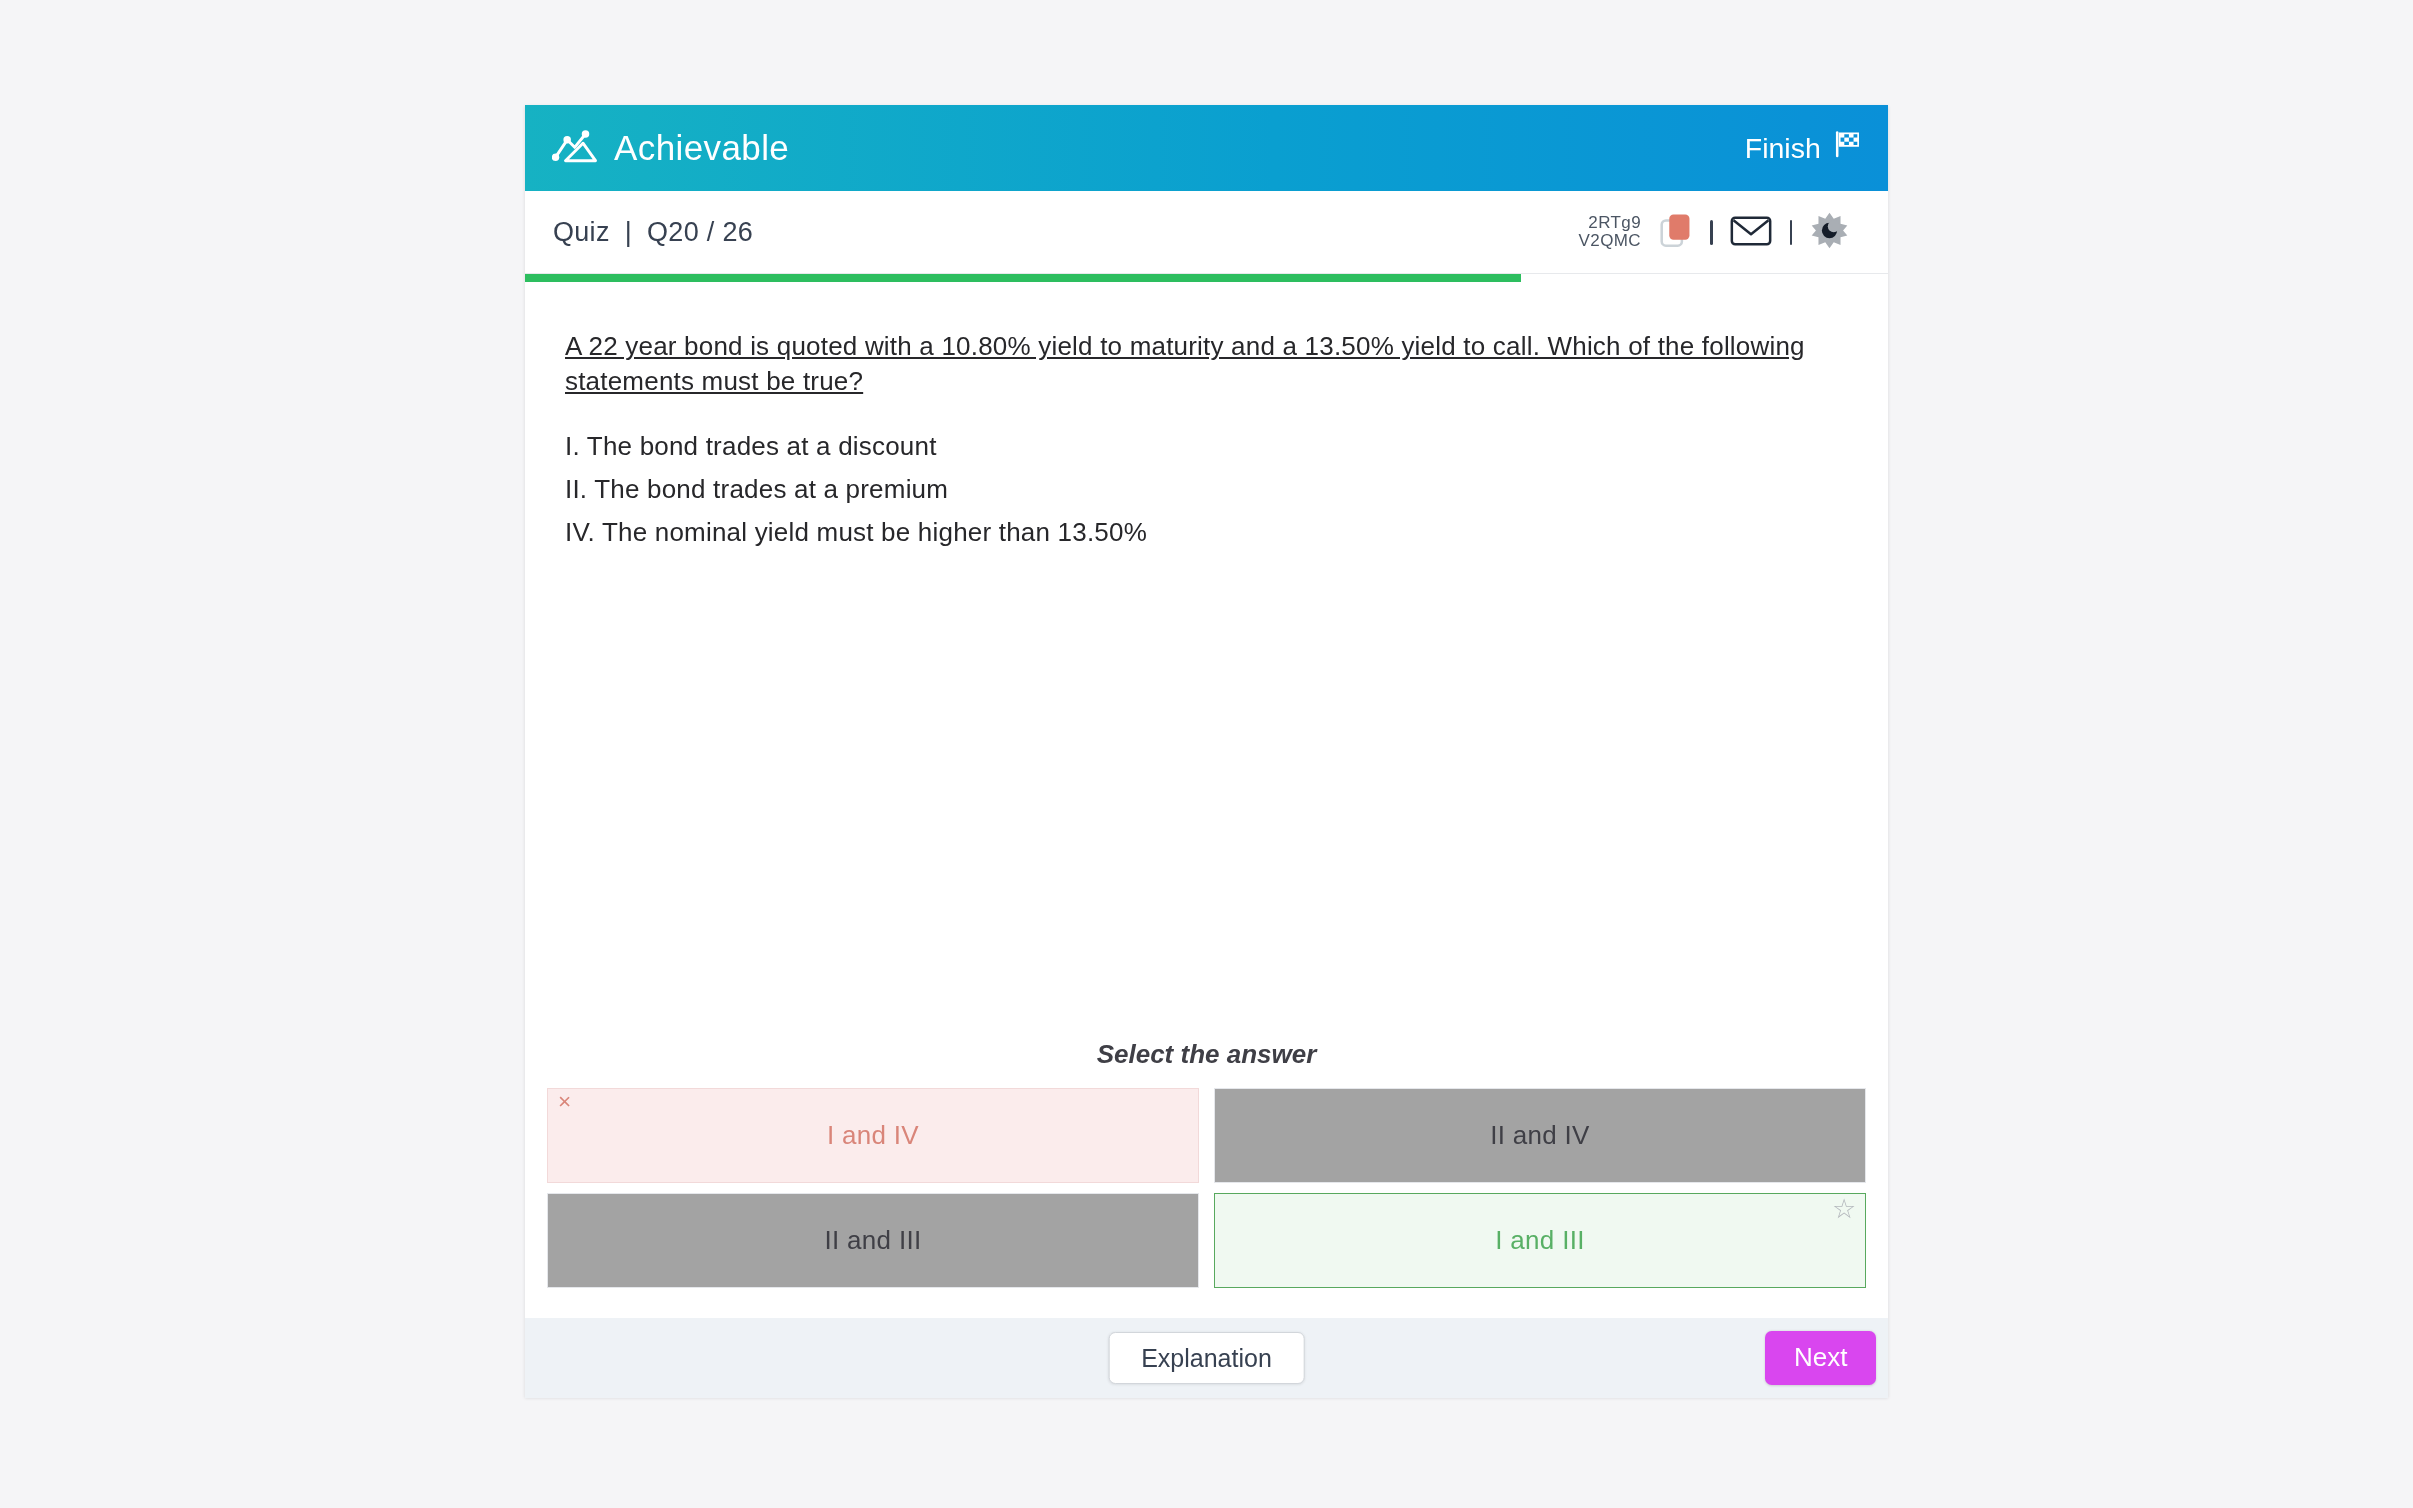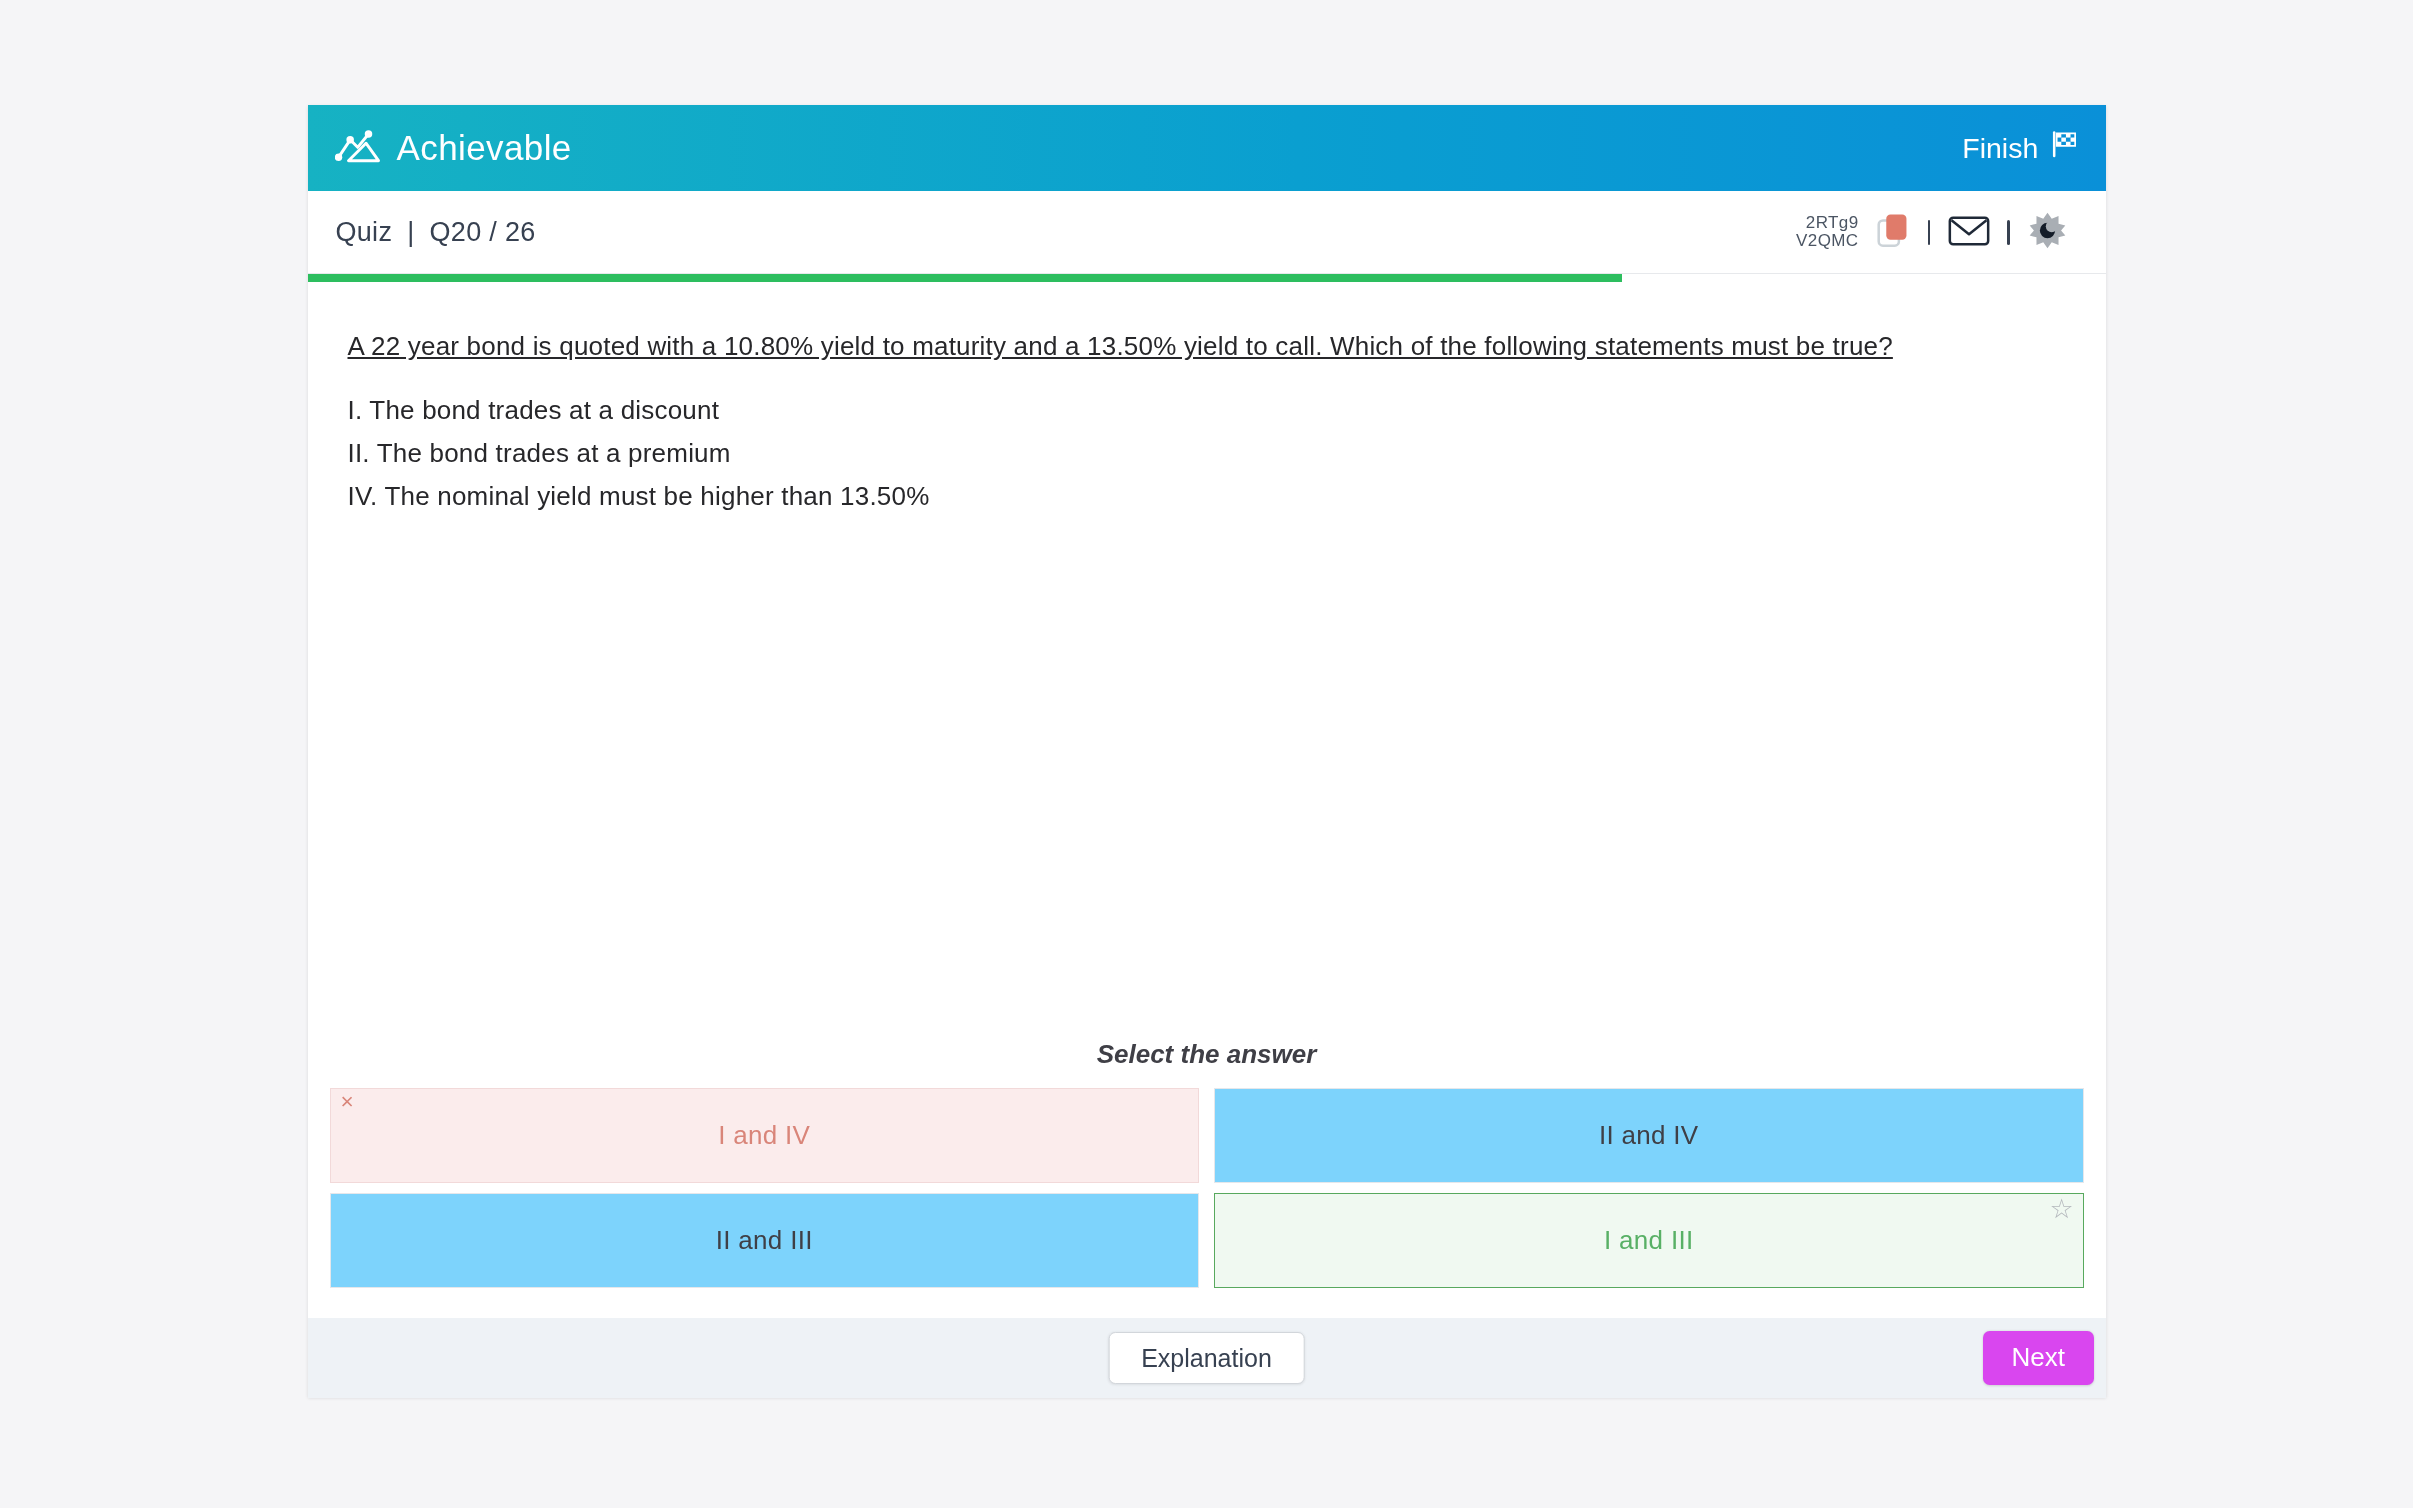--- a/index.html
+++ b/index.html
@@ -1,19 +1,19 @@
 <!DOCTYPE html>
 <html style="font-size:13.4px"><head>
 <meta charset="utf-8">
 <style>
   * { margin: 0; padding: 0; box-sizing: border-box; }
   html, body { width: 2413px; height: 1508px; background: #f5f5f7; font-family: "Liberation Sans", sans-serif; }
 
   .card {
-    width: 1798px; height: 1293px;
+    width: 1363px; height: 1293px;
     margin: 105px auto 0;
     display: flex; flex-direction: column;
     background: #ffffff;
     box-shadow: 0 0.8px 3.4px rgba(0,0,0,0.12);
   }
 
   
   .header {
     height: 86px; flex: 0 0 86px;
     background: linear-gradient(90deg, #16b2c3 0%, #0a9fd0 55%, #0a90d8 100%);
@@ -56,21 +56,21 @@
     margin: 0 22px 30px;
     display: grid;
     grid-template-columns: 1fr 1fr;
     gap: 10px 15px;
   }
   .answer {
     position: relative;
     height: 95px;
     display: flex; align-items: center; justify-content: center;
     font-size: 26px; letter-spacing: 0.3px;
-    background: #7dd3fc;
+    background: #a3a3a3;
     border: 0.8px solid #e5e7eb;
     color: #3f3f46;
     cursor: pointer;
   }
   .answer.incorrect { background: #fbecec; border-color: #f2d9d9; color: #d98579; }
   .answer.correct   { background: #f0f9f1; border: 1.7px solid #58a95e; color: #58b065; }
   .marker-x    { position: absolute; top: 1.7px; left: 10px; font-size: 22.6px; color: #d98579; line-height: 1; }
   .marker-star { position: absolute; top: 1.7px; right: 8.4px; font-size: 27px; color: #b4b8bd; line-height: 1; }
 
   

